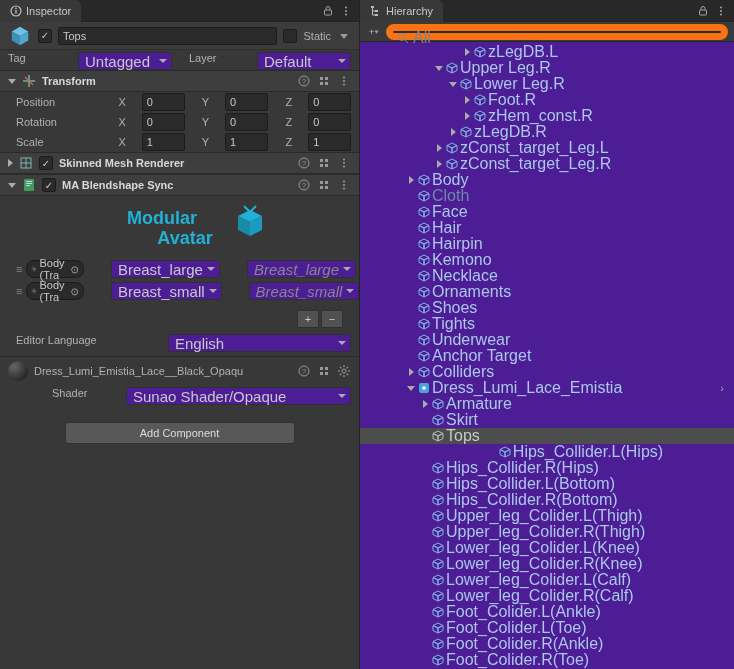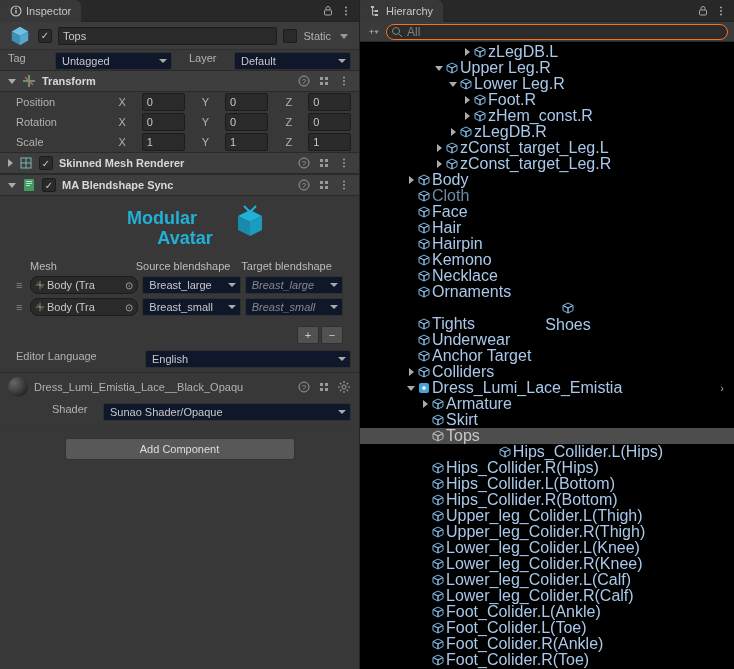--- a/index.html
+++ b/index.html
@@ -1,32 +1,32 @@
 <!DOCTYPE html>
 <html><head>
 <meta charset="utf-8">
 <style>
   * { box-sizing: border-box; margin: 0; padding: 0; font-family: Arial, Helvetica, sans-serif; }
   body { background: #282828; color: #c8c8c8; font-size: 11px; width: 734px; height: 669px; overflow: hidden; display: flex; }
   .panel { display: flex; flex-direction: column; }
   .left { width: 360px; background: #383838; border-right: 1px solid #232323; }
-  .right { flex: 1; background: #000000; }
+  .right { flex: 1; background: #4c1d95; }
   .tabbar { display: flex; align-items: center; height: 22px; background: #282828; border-bottom: 1px solid #232323; }
   .tab { display: flex; align-items: center; gap: 4px; padding: 3px 10px; background: #383838; border-top-right-radius: 6px; border-top-left-radius: 2px; height: 22px; }
   .tab-icon { width: 12px; height: 12px; display: inline-flex; align-items: center; justify-content: center; }
   .tabbar .spacer { flex: 1; }
   .sm-icon { width: 14px; height: 14px; display: inline-flex; align-items: center; justify-content: center; opacity: 0.85; }
   .header-row { display: flex; align-items: center; padding: 4px 8px; gap: 6px; background: #3c3c3c; border-bottom: 1px solid #2f2f2f; height: 28px; }
   .cube-icon { width: 24px; height: 24px; display: flex; align-items: center; justify-content: center; }
   .checkbox { width: 14px; height: 14px; background: #2a2a2a; border: 1px solid #1c1c1c; border-radius: 2px; display: inline-flex; align-items: center; justify-content: center; }
   .checkbox.checked::after { content: "✓"; font-size: 10px; color: #c8c8c8; }
   .textfield { flex: 1; height: 18px; background: #2a2a2a; border: 1px solid #1c1c1c; border-radius: 2px; padding: 0 4px; font-size: 11px; color: #c8c8c8; line-height: 16px; }
   .row { display: flex; align-items: flex-start; padding: 2px 8px; gap: 9px; height: 20px; }
   .label { color: #b2b2b2; font-size: 11px; }
-  .dropdown { height: 18px; background: #0f172a; border: 1px solid #303030; border-radius: 2px; padding: 0 16px 0 6px; font-size: 11px; color: #c8c8c8; display: flex; align-items: center; position: relative; }
+  .dropdown { height: 18px; background: #4c1d95; border: 1px solid #303030; border-radius: 2px; padding: 0 16px 0 6px; font-size: 15px; color: #c8c8c8; display: flex; align-items: center; position: relative; margin-left: 23px; }
   .dropdown::after { content: ""; position: absolute; right: 4px; top: 6px; width: 0; height: 0; border-left: 4px solid transparent; border-right: 4px solid transparent; border-top: 4px solid #aaa; }
   .comp-header { display: flex; align-items: center; height: 22px; padding: 2px 8px; gap: 6px; background: #3e3e3e; border-top: 1px solid #2a2a2a; border-bottom: 1px solid #2a2a2a; }
   .foldout { width: 0; height: 0; display: inline-block; }
   .foldout.open { border-left: 4px solid transparent; border-right: 4px solid transparent; border-top: 5px solid #aaa; }
   .foldout.closed { border-top: 4px solid transparent; border-bottom: 4px solid transparent; border-left: 5px solid #aaa; }
   .comp-title { font-weight: bold; color: #d8d8d8; font-size: 11px; flex: 1; }
   .vec-row { display: flex; align-items: center; padding: 2px 8px 2px 16px; gap: 16px; height: 20px; }
   .vec-label { width: 120px; color: #b2b2b2; }
   .axis-label { width: 12px; text-align: right; color: #b2b2b2; }
   .numfield { width: 56px; height: 18px; background: #2a2a2a; border: 1px solid #1c1c1c; border-radius: 2px; padding: 0 4px; color: #c8c8c8; font-size: 11px; line-height: 16px; }
@@ -36,21 +36,21 @@
   .bs-row { display: flex; gap: 4px; align-items: center; padding: 2px 0; }
   .grab { width: 10px; color: #888; font-size: 11px; }
   .objfield { flex: 1; height: 18px; background: #2a2a2a; border: 1px solid #1c1c1c; border-radius: 8px; padding: 0 4px; display: flex; align-items: center; gap: 2px; font-size: 11px; color: #c8c8c8; }
   .target-icon { font-size: 10px; margin-left: auto; color: #aaa; }
   .dd-cell { flex: 1; }
   .plus-minus { display: flex; justify-content: flex-end; gap: 2px; padding: 4px 16px; }
   .pm-btn { width: 22px; height: 18px; background: #515151; border: 1px solid #303030; border-radius: 2px; display: flex; align-items: center; justify-content: center; color: #ccc; }
   .add-btn { margin: 10px auto; width: 230px; height: 22px; background: #585858; border: 1px solid #333; border-radius: 3px; display: flex; align-items: center; justify-content: center; color: #ddd; }
   .logo-wrap { display: flex; justify-content: center; padding: 6px 0 4px; }
   .hierarchy-tools { display: flex; align-items: center; height: 20px; padding: 2px 6px; gap: 6px; border-bottom: 1px solid #282828; background: #3a3a3a; }
-  .search { flex: 1; height: 16px; background: #2c2c2c; border: 1px solid #f97316; border-radius: 8px; padding: 0 8px 0 20px; position: relative; color: #808080; font-size: 12px; line-height: 14px; }
+  .search { flex: 1; height: 16px; background: #2c2c2c; border: 7px solid #f97316; border-radius: 8px; padding: 0 8px 0 20px; position: relative; color: #808080; font-size: 16px; line-height: 14px; }
   .search-icon { position: absolute; left: 4px; top: 1px; }
   .tree { flex: 1; overflow: auto; padding: 2px 0; }
   .tree-item { display: flex; align-items: center; height: 16px; padding: 0 4px; gap: 2px; white-space: nowrap; }
   .tree-item.selected { background: #4d4d4d; }
   .t-foldout { width: 10px; display: inline-flex; justify-content: center; }
   .t-foldout .tri-open { width: 0; height: 0; border-left: 4px solid transparent; border-right: 4px solid transparent; border-top: 5px solid #aaa; }
   .t-foldout .tri-closed { width: 0; height: 0; border-top: 4px solid transparent; border-bottom: 4px solid transparent; border-left: 5px solid #aaa; }
   .go-icon { width: 12px; height: 12px; display: inline-flex; }
   .t-label { color: #a9c8ea; font-size: 16px; }
   .t-label.plain { color: #c8c8c8; }
@@ -254,26 +254,20 @@
       <g transform="translate(158,8)">
         <path d="M12 0 L24 6 L12 12 L0 6 Z" fill="#21b0d6"></path>
         <path d="M0 6 L12 12 L12 26 L0 20 Z" fill="#188bab"></path>
         <path d="M24 6 L12 12 L12 26 L24 20 Z" fill="#1a9cc0"></path>
         <path d="M6 -4 L12 2 L18 -4" stroke="#21b0d6" stroke-width="2" fill="none"></path>
       </g>
     </svg>
   </div>
 
   <div class="bs-table">
-    <div class="bs-head">
-      <span style="width:10px;"></span>
-      <span class="col">Mesh</span>
-      <span class="col">Source blendshape</span>
-      <span class="col">Target blendshape</span>
-    </div>
     <div id="bs-rows">
         <div class="bs-row">
     <span class="grab">≡</span>
     <div class="objfield">
       <svg width="10" height="10" viewBox="0 0 14 14">
               <path d="M7 1 L7 13 M1 7 L13 7" stroke="#7fc77f"></path>
               <path d="M3 3 L11 11" stroke="#d68"></path>
             </svg>
       <span>Body (Tra</span>
             <span class="target-icon">⊙</span>
@@ -578,21 +572,21 @@
       <div class="tree-item" style="padding-left: 46px;">
         <span class="t-foldout"></span>
         <span class="go-icon">
           <svg width="12" height="12" viewBox="0 0 12 12">
             <path d="M6 1 L11 3.5 L6 6 L1 3.5 Z" fill="none" stroke="#7eb6e0" stroke-width="1"></path>
             <path d="M1 3.5 L6 6 L6 11 L1 8.5 Z M11 3.5 L6 6 L6 11 L11 8.5 Z" fill="none" stroke="#7eb6e0" stroke-width="1"></path>
           </svg>
         </span>
         <span class="t-label">Ornaments</span>
       </div>
-      <div class="tree-item" style="padding-left: 46px; flex-direction: column;">
+      <div class="tree-item" style="padding-left: 46px;">
         <span class="t-foldout"></span>
         <span class="go-icon">
           <svg width="12" height="12" viewBox="0 0 12 12">
             <path d="M6 1 L11 3.5 L6 6 L1 3.5 Z" fill="none" stroke="#7eb6e0" stroke-width="1"></path>
             <path d="M1 3.5 L6 6 L6 11 L1 8.5 Z M11 3.5 L6 6 L6 11 L11 8.5 Z" fill="none" stroke="#7eb6e0" stroke-width="1"></path>
           </svg>
         </span>
         <span class="t-label">Shoes</span>
       </div>
       <div class="tree-item" style="padding-left: 46px;">

